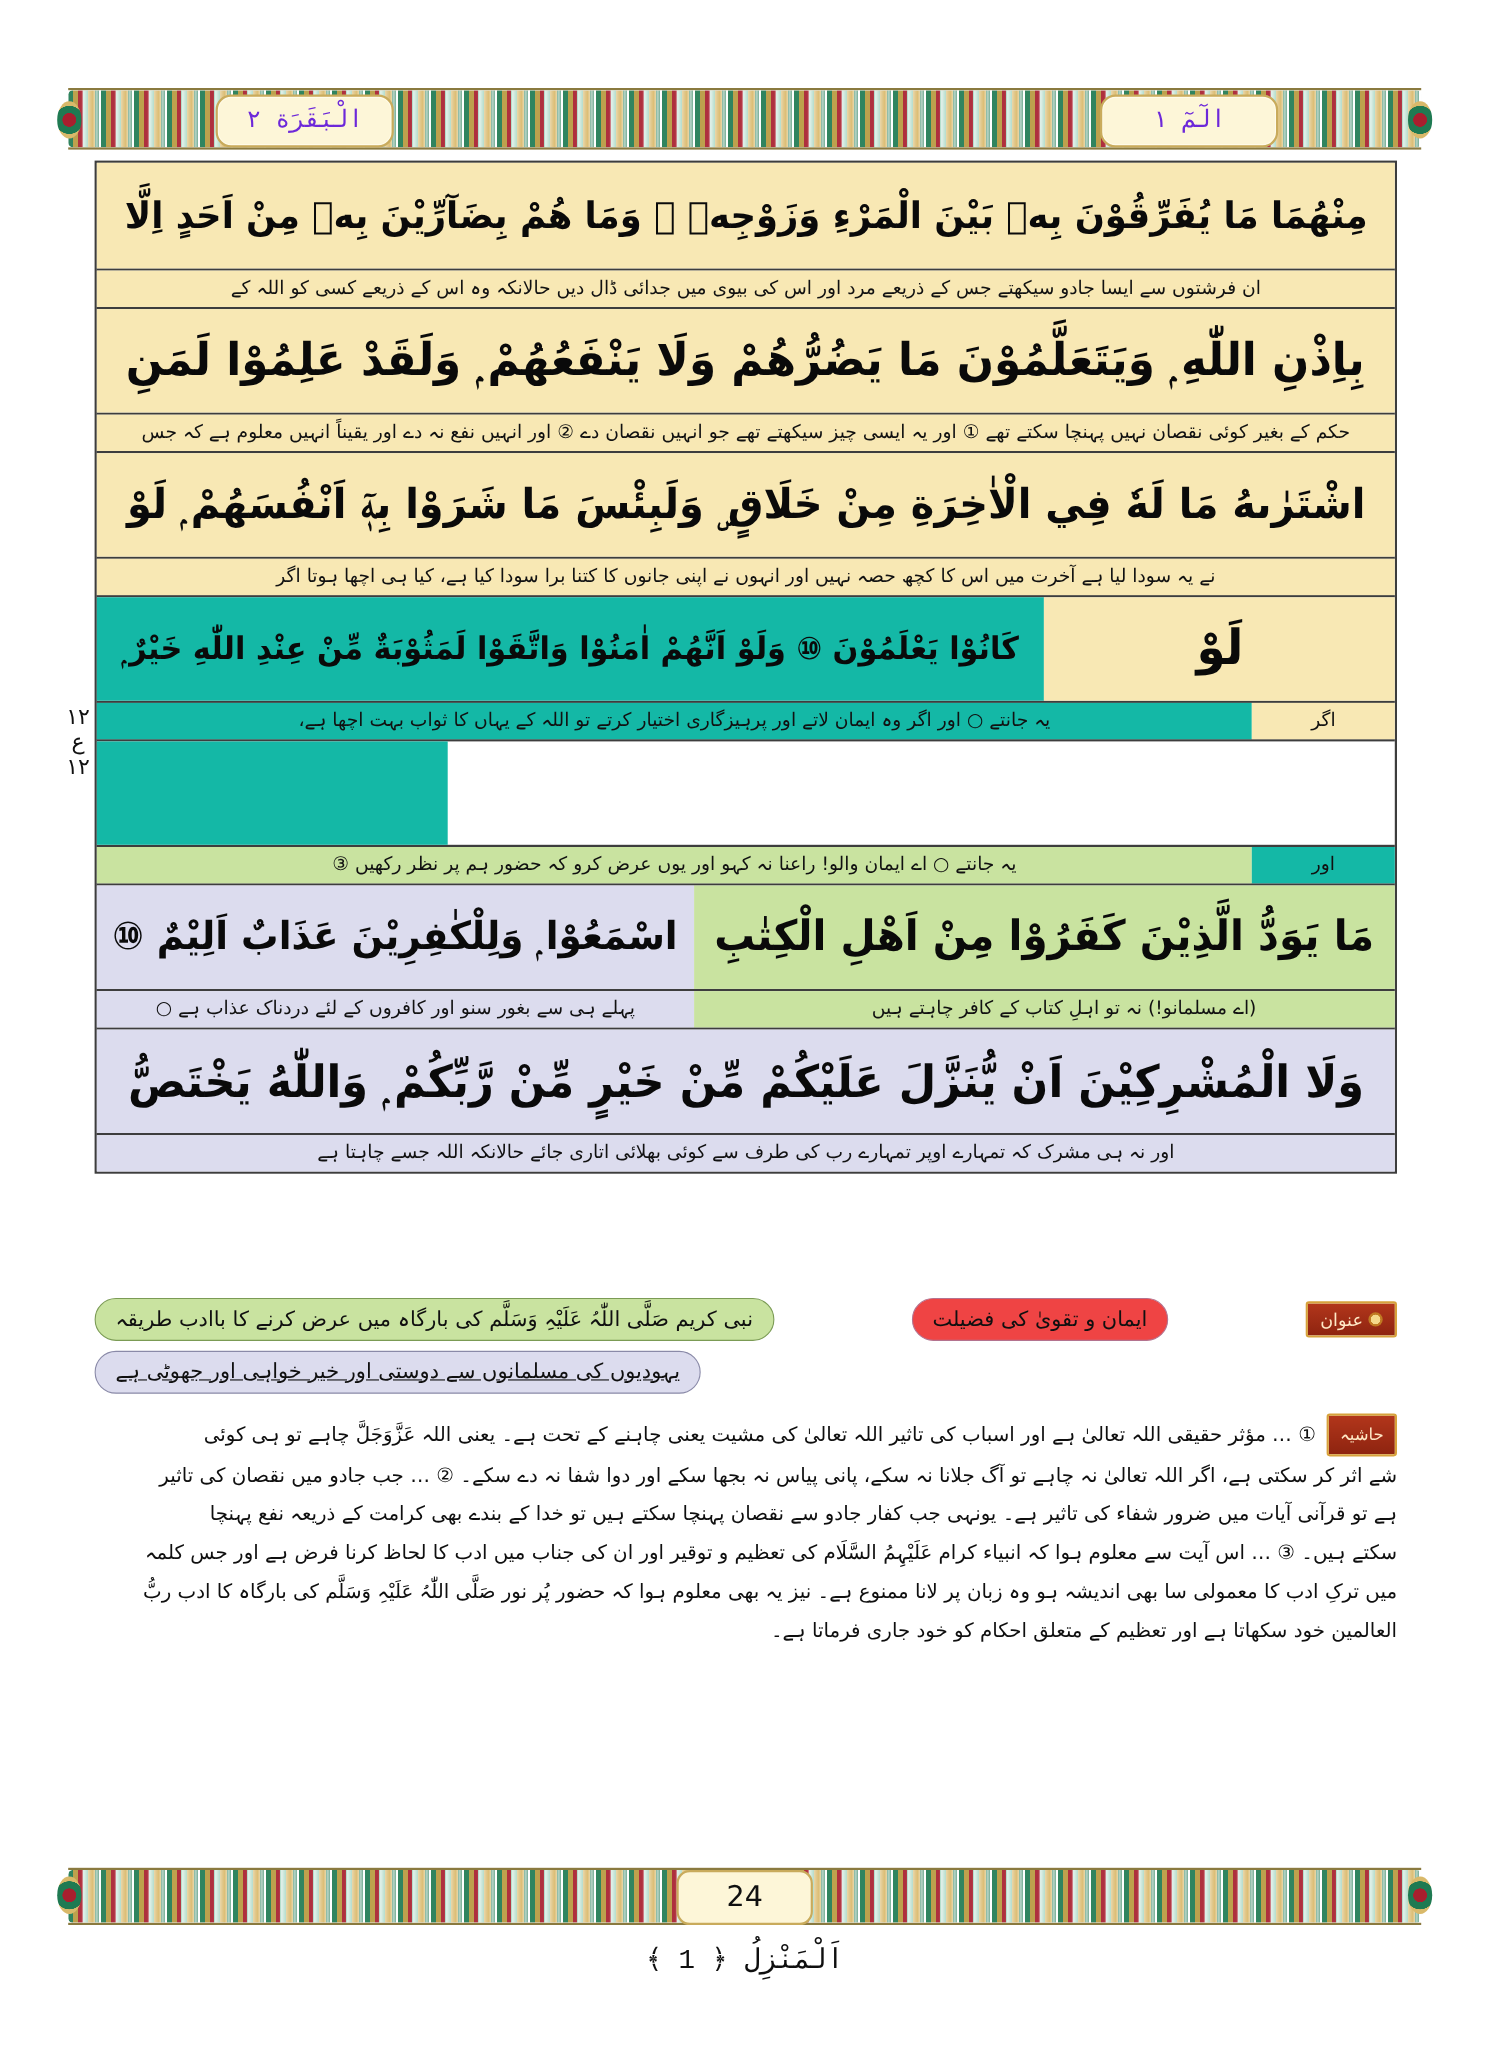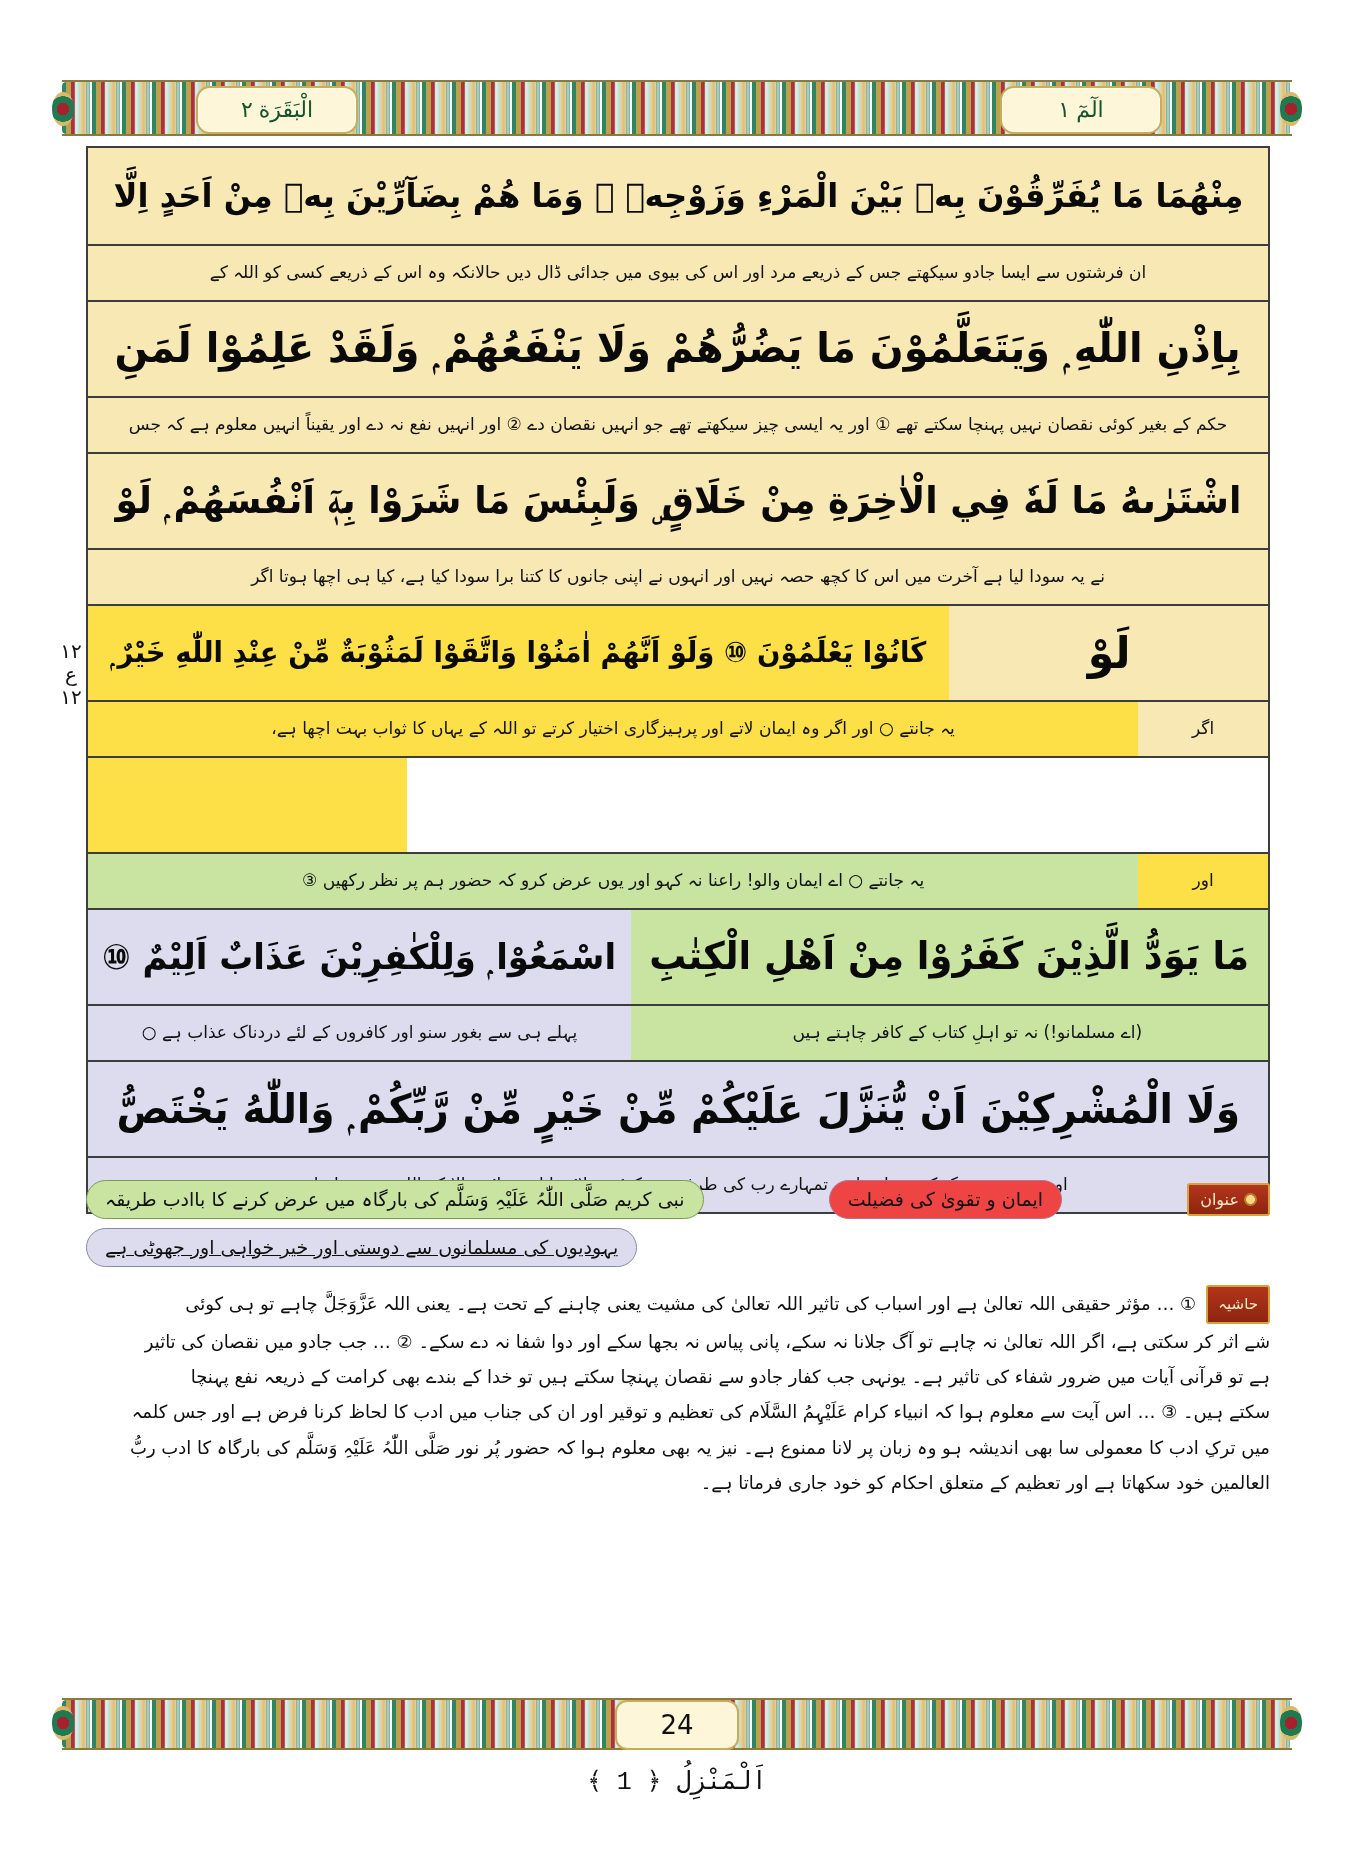--- a/index.html
+++ b/index.html
@@ -49,22 +49,22 @@
     border-radius:50%;
   }
   .cartouche{
     position:absolute;top:86px;height:44px;
     background:#fdf6d8;border:2px solid #c9ab5c;border-radius:14px;
     display:flex;align-items:center;justify-content:center;
     box-shadow:0 0 0 1px #fffbe9 inset;
     z-index:4;
   }
   .cartouche span{
-    font-family:Liberation Sans, sans-serif;
-    font-size:22px;color:#14532d;line-height:1;direction:rtl;white-space:nowrap;
+    font-family:Liberation Mono, monospace;
+    font-size:22px;color:#6d28d9;line-height:1;direction:rtl;white-space:nowrap;
   }
   #cart-surah{left:196px;width:158px;}
   #cart-juz{left:1000px;width:158px;}
 
   
   .frame{
     position:absolute;left:86px;top:146px;width:1184px;
     border:2px solid #3d3d3d;box-sizing:border-box;
   }
   .row{width:100%;box-sizing:border-box;display:flex;}
@@ -78,31 +78,31 @@
     direction:rtl;
     overflow:hidden;
   }
   .ayah-txt{
     font-family:"DejaVu Sans","Liberation Sans",sans-serif;
     font-size:44px;font-weight:700;color:#0a0a0a;
     line-height:1.05;white-space:nowrap;direction:rtl;
     transform:scaleX(.97);
   }
   
-  .tr-row{height:56px;}
+  .tr-row{height:35px;}
   .tr-row .seg{
     justify-content:center;direction:rtl;overflow:hidden;
   }
   .tr-txt{
     font-family:"DejaVu Sans","Liberation Sans",sans-serif;
     font-size:17px;color:#111;line-height:1.25;white-space:nowrap;direction:rtl;
   }
 
   .bg-cream{background:#f8e8b4;}
-  .bg-pink{background:#fde047;}
+  .bg-pink{background:#14b8a6;}
   .bg-green{background:#c9e3a0;}
   .bg-lav{background:#dcdcee;}
 
   
   .side-marker{
     position:absolute;left:58px;top:640px;width:26px;
     text-align:center;direction:rtl;
     font-size:20px;color:#111;line-height:1.15;
   }
 

